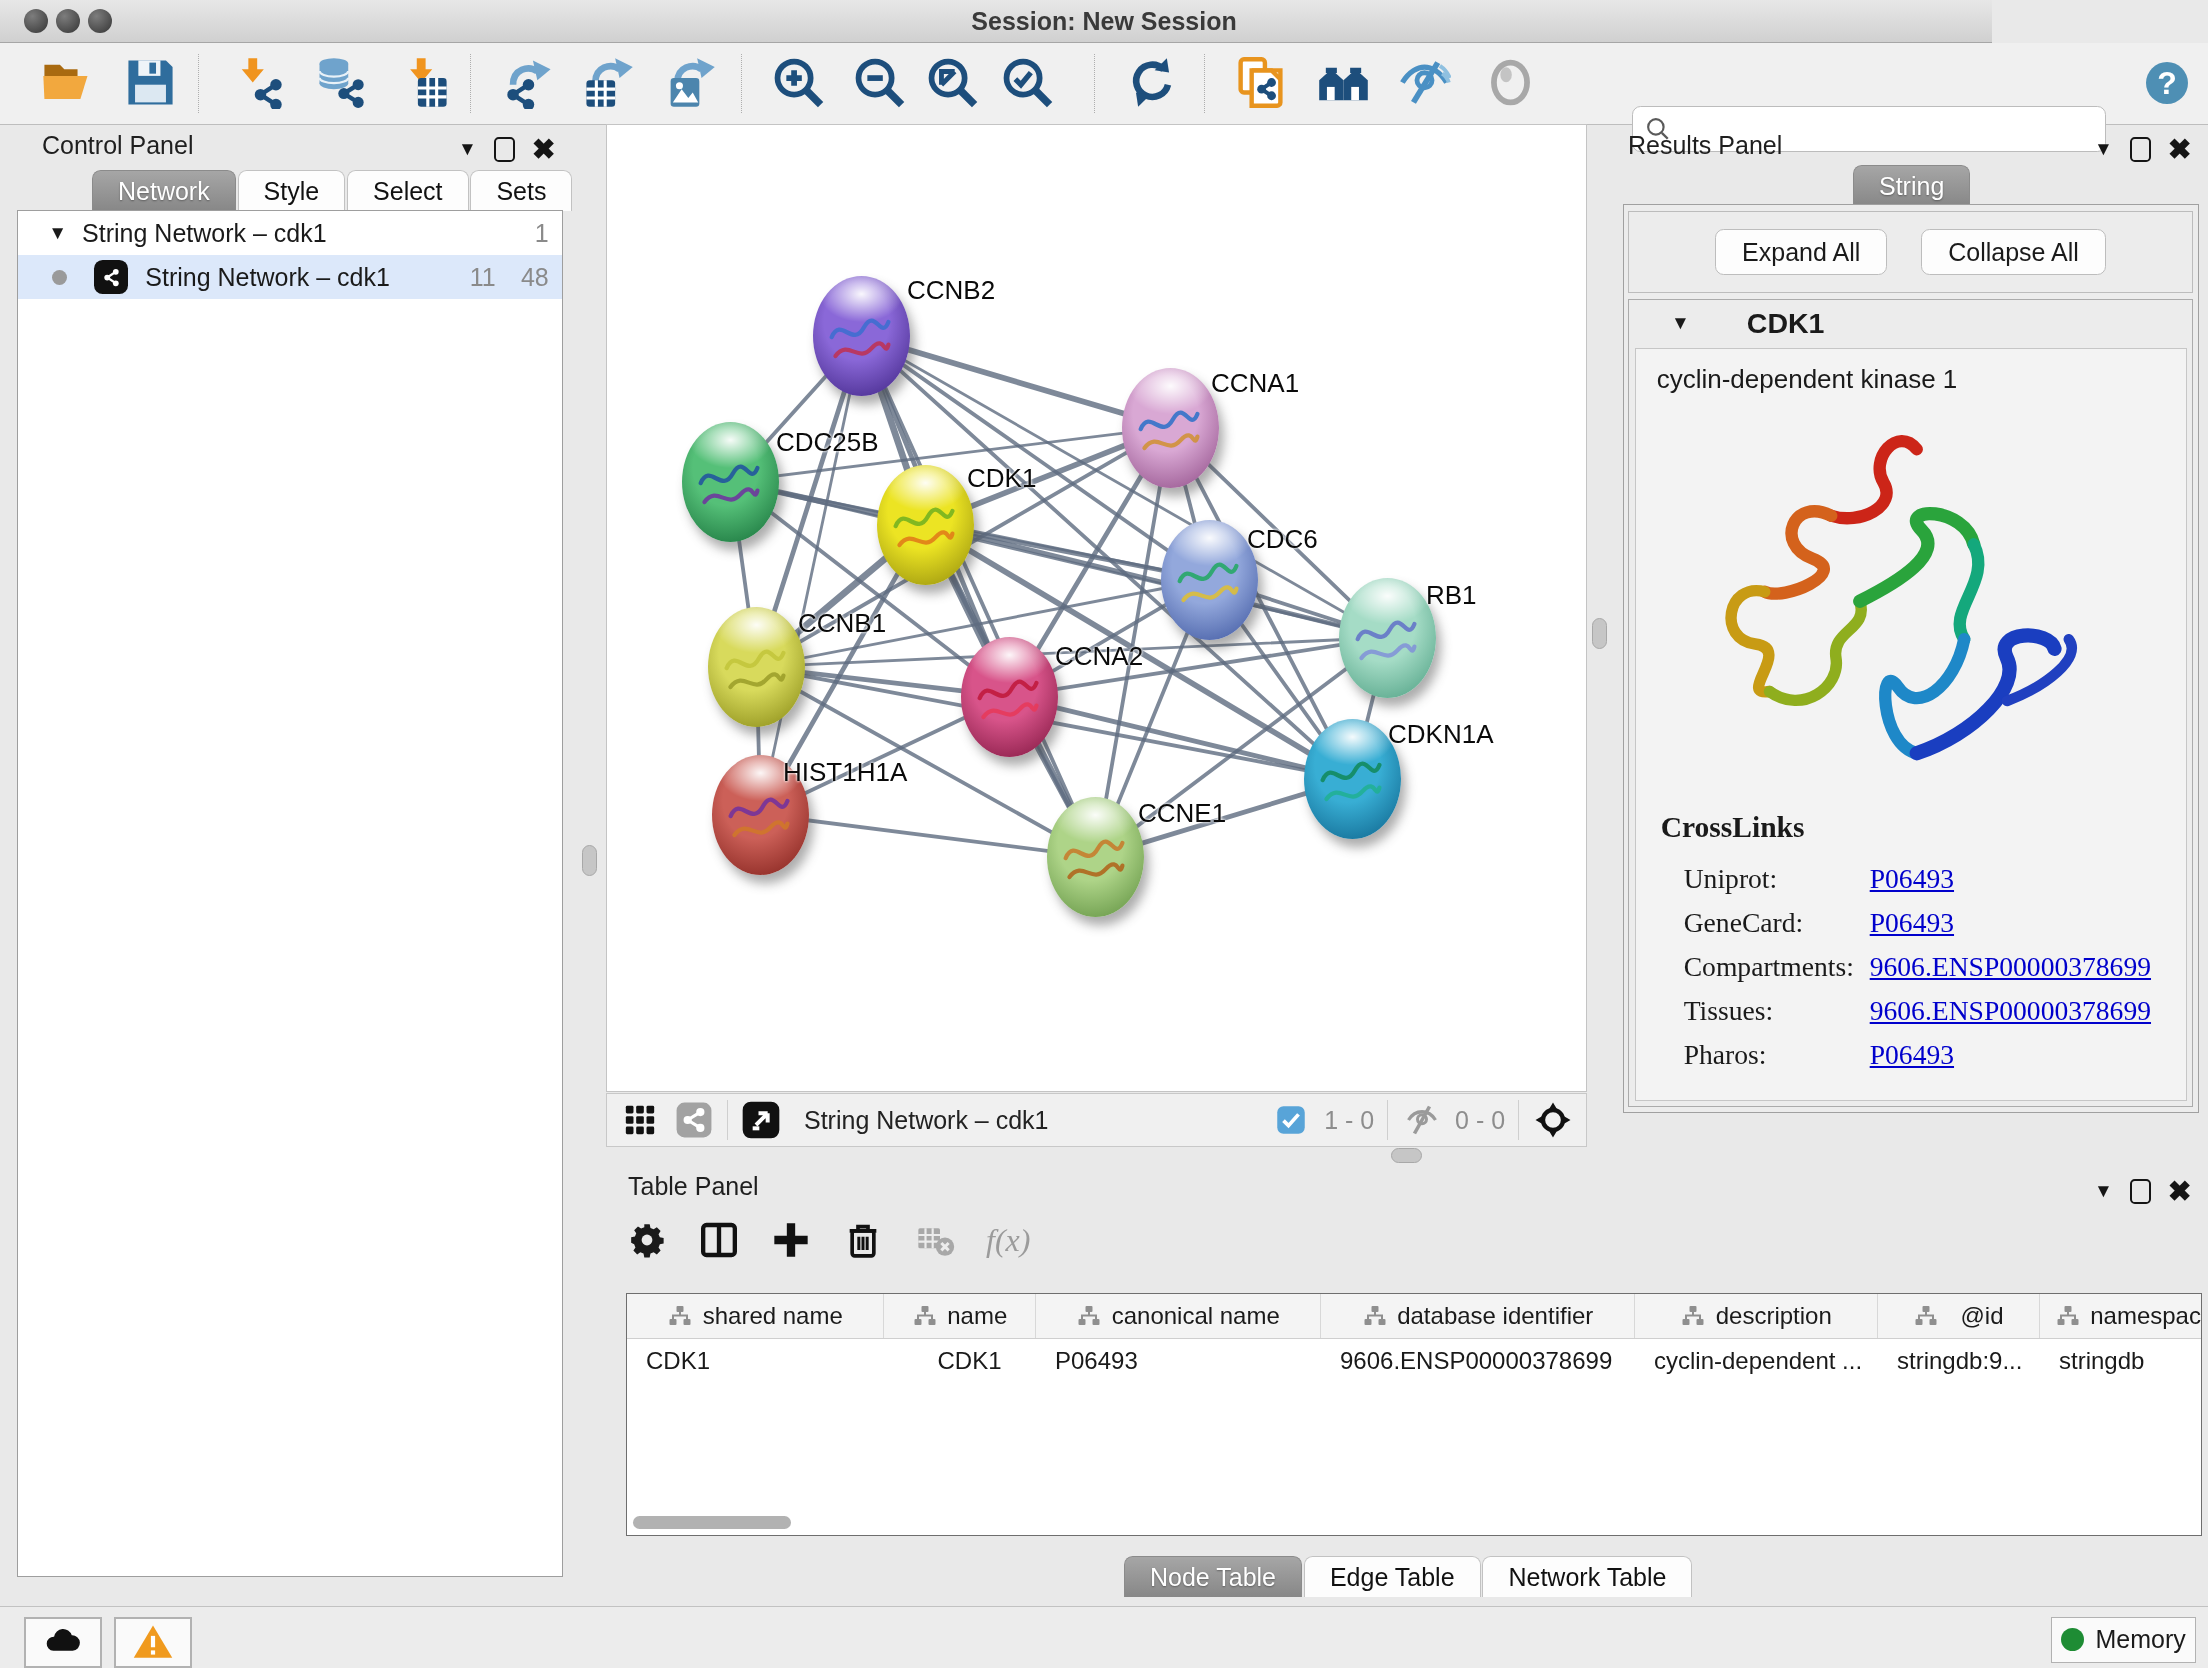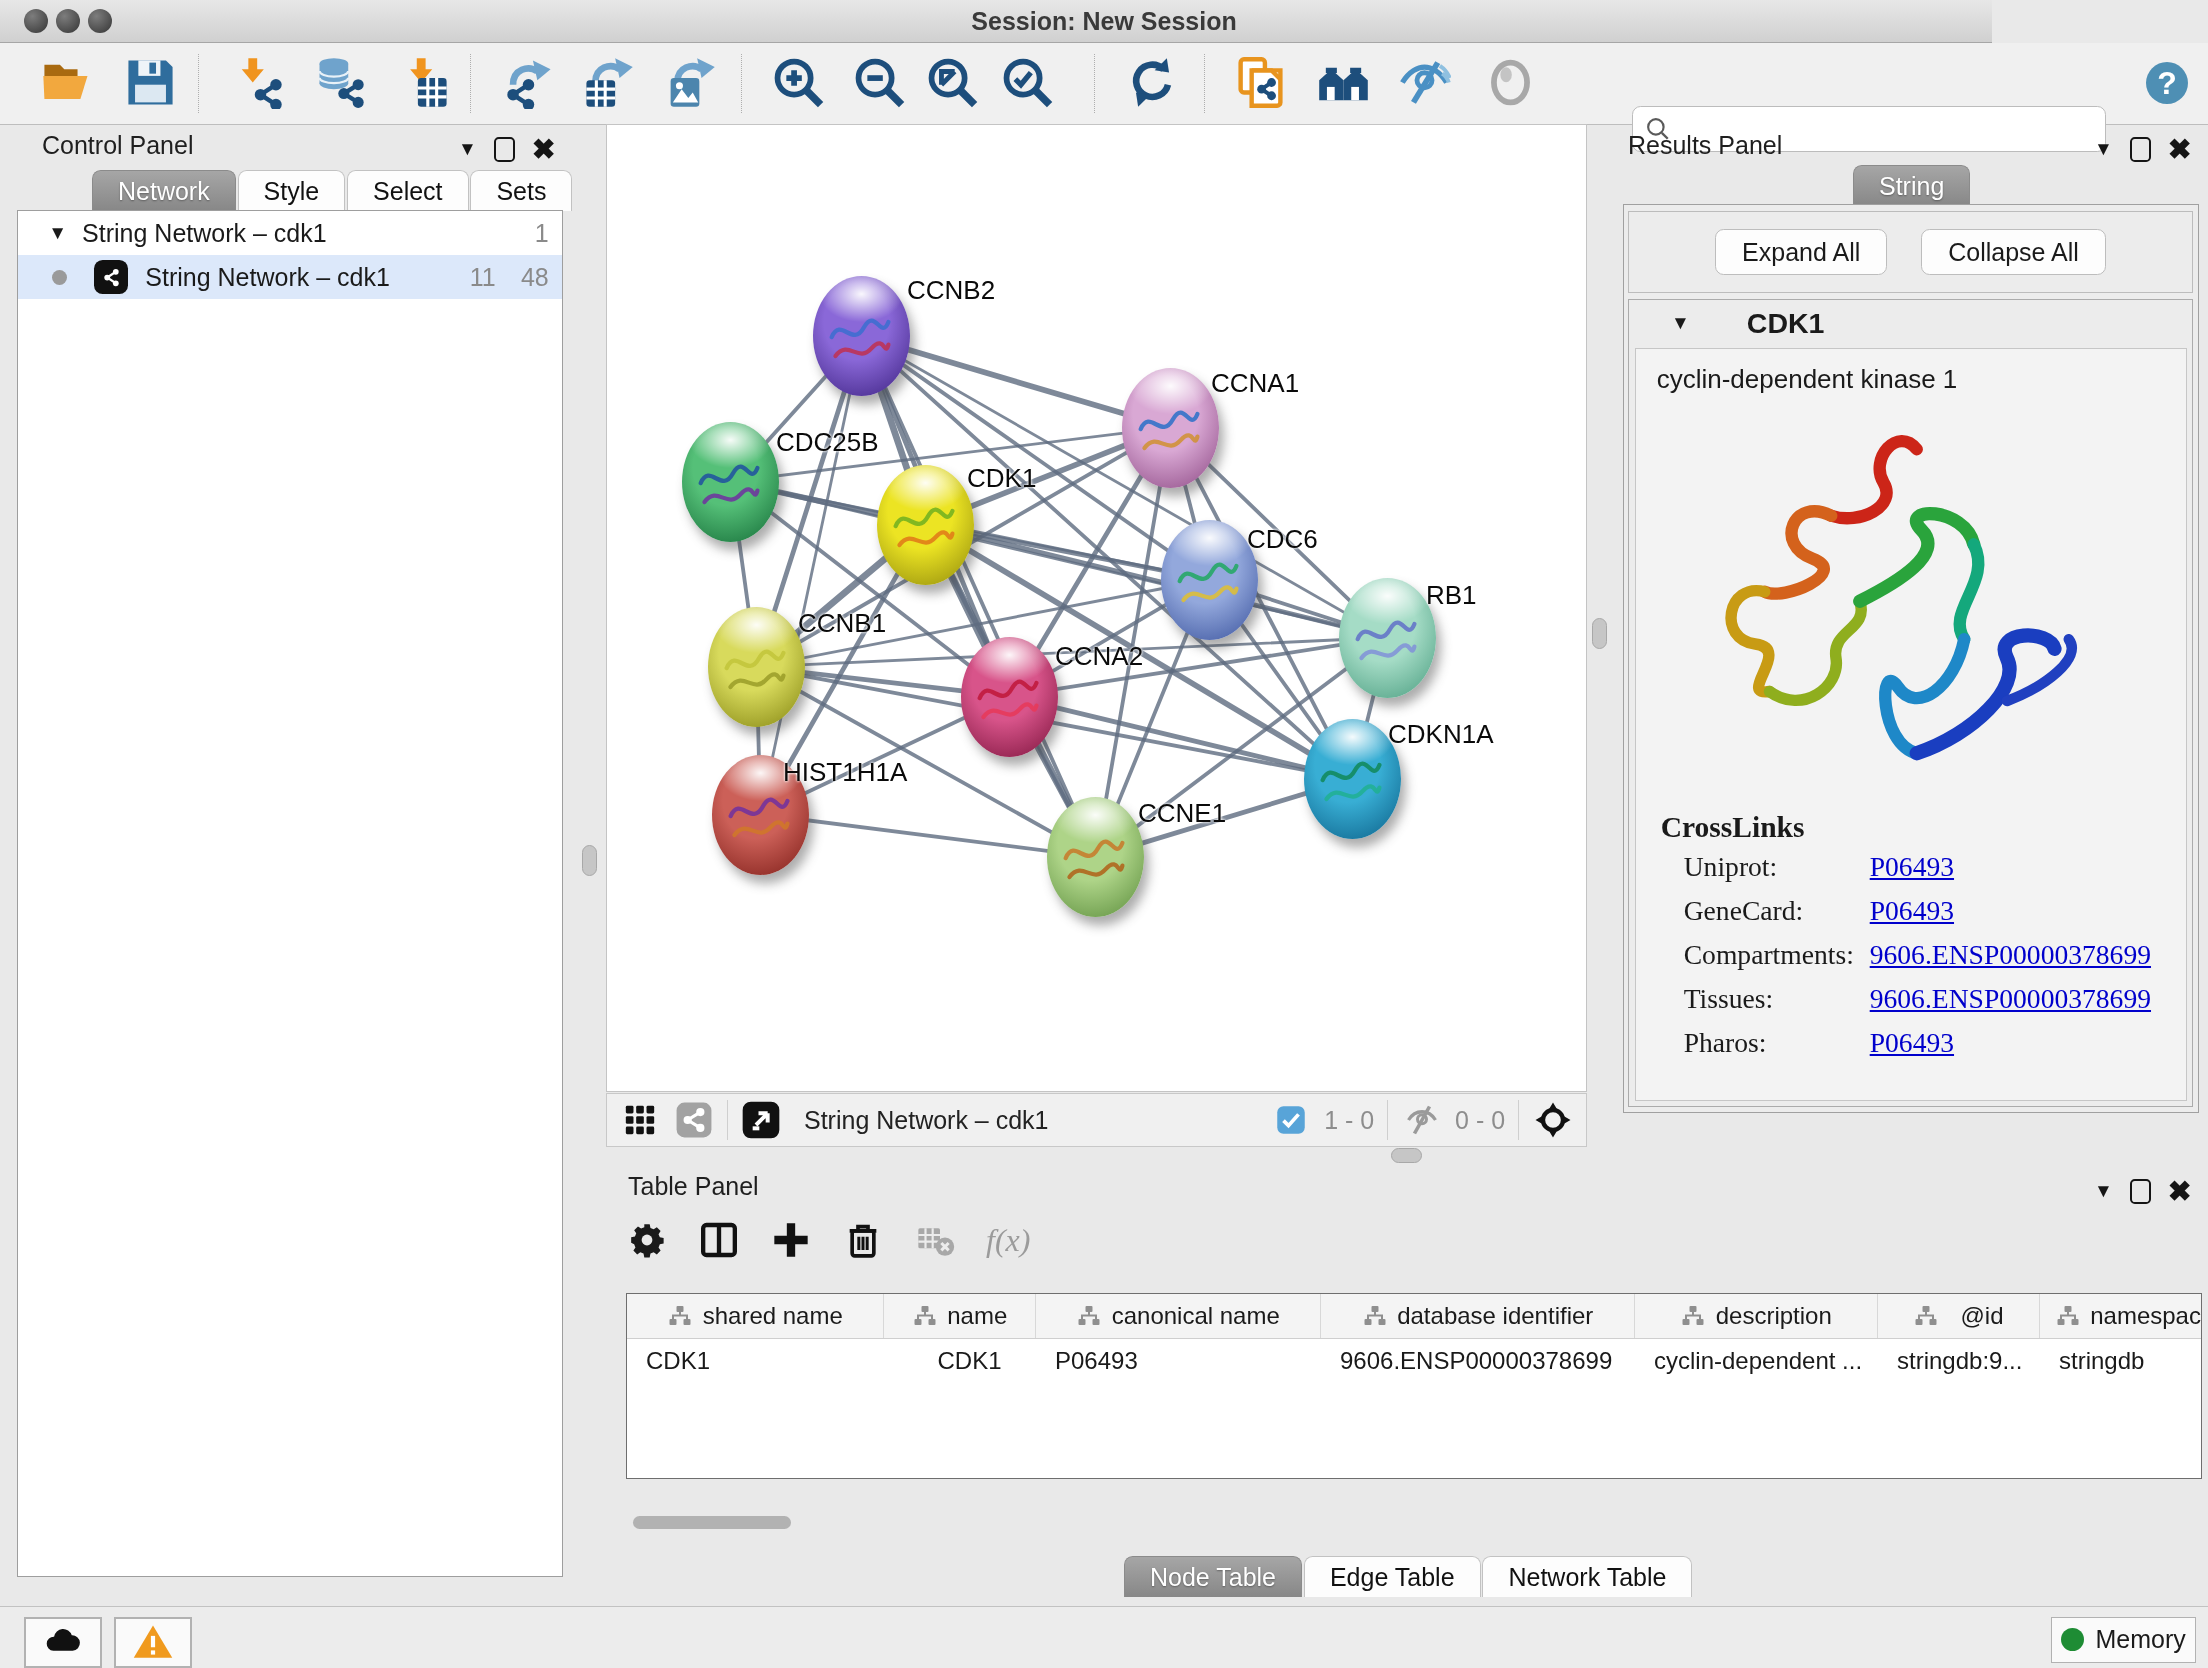--- a/index.html
+++ b/index.html
@@ -61,27 +61,27 @@
   .rp-btnbox{left:1628px;top:211px;width:565px;height:82px;border:1.9px solid #bcbcbc;box-sizing:border-box;
              display:flex;align-items:center;justify-content:center;gap:34px;background:#ececec;}
   .rp-btn{height:44px;padding:0 26px;background:#fdfdfd;border:1.9px solid #bdbdbd;border-radius:8.6px;
           display:flex;align-items:center;font-size:25px;}
   .rp-sec{left:1628px;top:299px;width:565px;height:808px;border:1.9px solid #ababab;background:#ececec;box-sizing:border-box;}
   .rp-sechdr{height:46px;display:flex;align-items:center;font-size:28.5px;font-weight:bold;}
   .rp-content{position:absolute;left:5.7px;top:48px;width:552px;height:753px;background:#f3f3f3;
               border:1px solid #c6c6c6;box-sizing:border-box;}
   .rp-desc{font-size:26px;}
   .xl-title{font-family:"Liberation Serif",serif;font-weight:bold;font-size:29.5px;}
-  .xrow{display:flex;font-family:"Liberation Serif",serif;font-size:27.6px;height:44px;align-items:flex-start;}
+  .xrow{display:flex;font-family:"Liberation Serif",serif;font-size:27.6px;height:44px;align-items:flex-end;}
   .xlabel{width:186px;}
   .xlink{color:#0000cc;text-decoration:underline;cursor:pointer;}
   
   .tp-toolico{width:42px;height:42px;display:flex;align-items:center;justify-content:center;}
   .fx{font-family:"Liberation Serif",serif;font-style:italic;font-size:32px;color:#9b9b9b;}
-  .tbl-box{left:626px;top:1293px;width:1576px;height:186px;background:#fff;border:1.9px solid #6e6e6e;
+  .tbl-box{left:626px;top:1293px;width:1576px;height:243px;background:#fff;border:1.9px solid #6e6e6e;
            box-sizing:border-box;overflow:hidden;}
   .tbl-head{display:flex;background:#f4f4f4;border-bottom:1px solid #cfcfcf;height:44px;}
   .th{display:flex;align-items:center;justify-content:center;gap:9.5px;font-size:24px;
       border-right:1px solid #d8d8d8;box-sizing:border-box;overflow:hidden;white-space:nowrap;}
   .tbl-row{display:flex;height:44px;}
   .td{font-size:24px;display:flex;align-items:center;padding-left:19px;box-sizing:border-box;
       overflow:hidden;white-space:nowrap;}
   .hthumb{left:633px;top:1516px;width:158px;height:13.3px;background:#b2b2b2;border-radius:6.7px;}
   
   .statusbar{left:0;top:1606px;width:2208px;height:62px;background:#ececec;border-top:1.9px solid #c2c2c2;}

